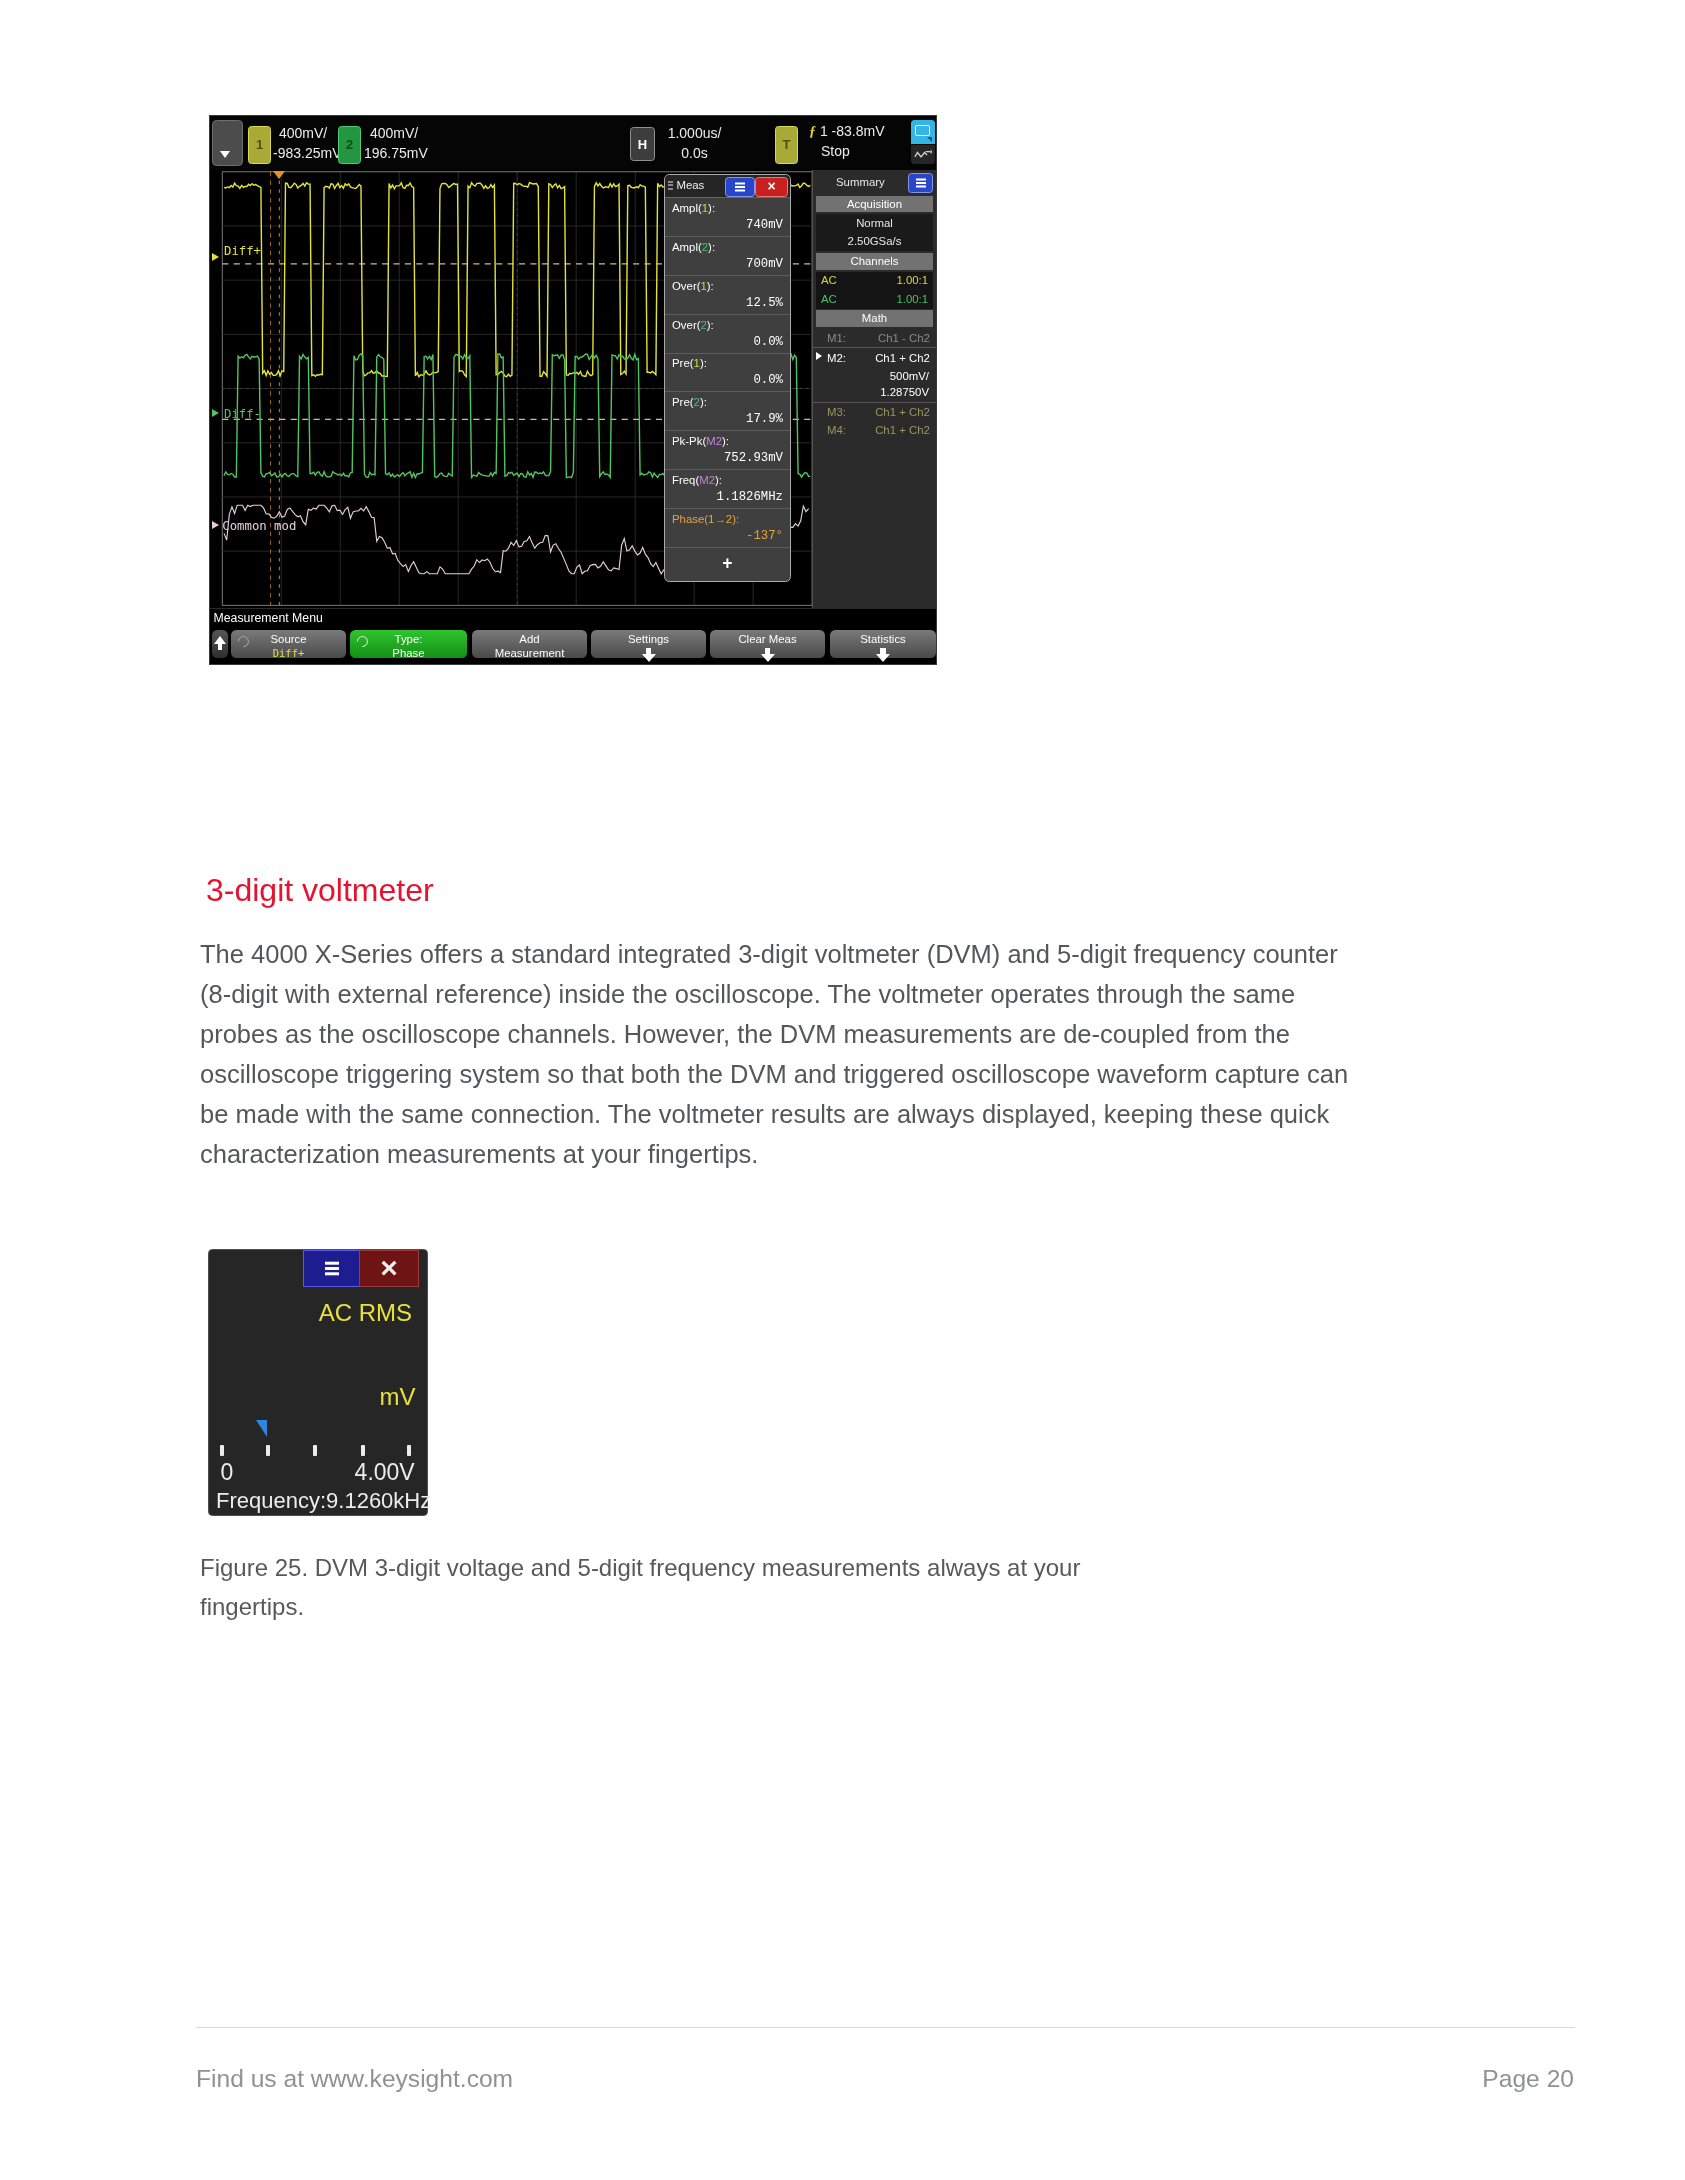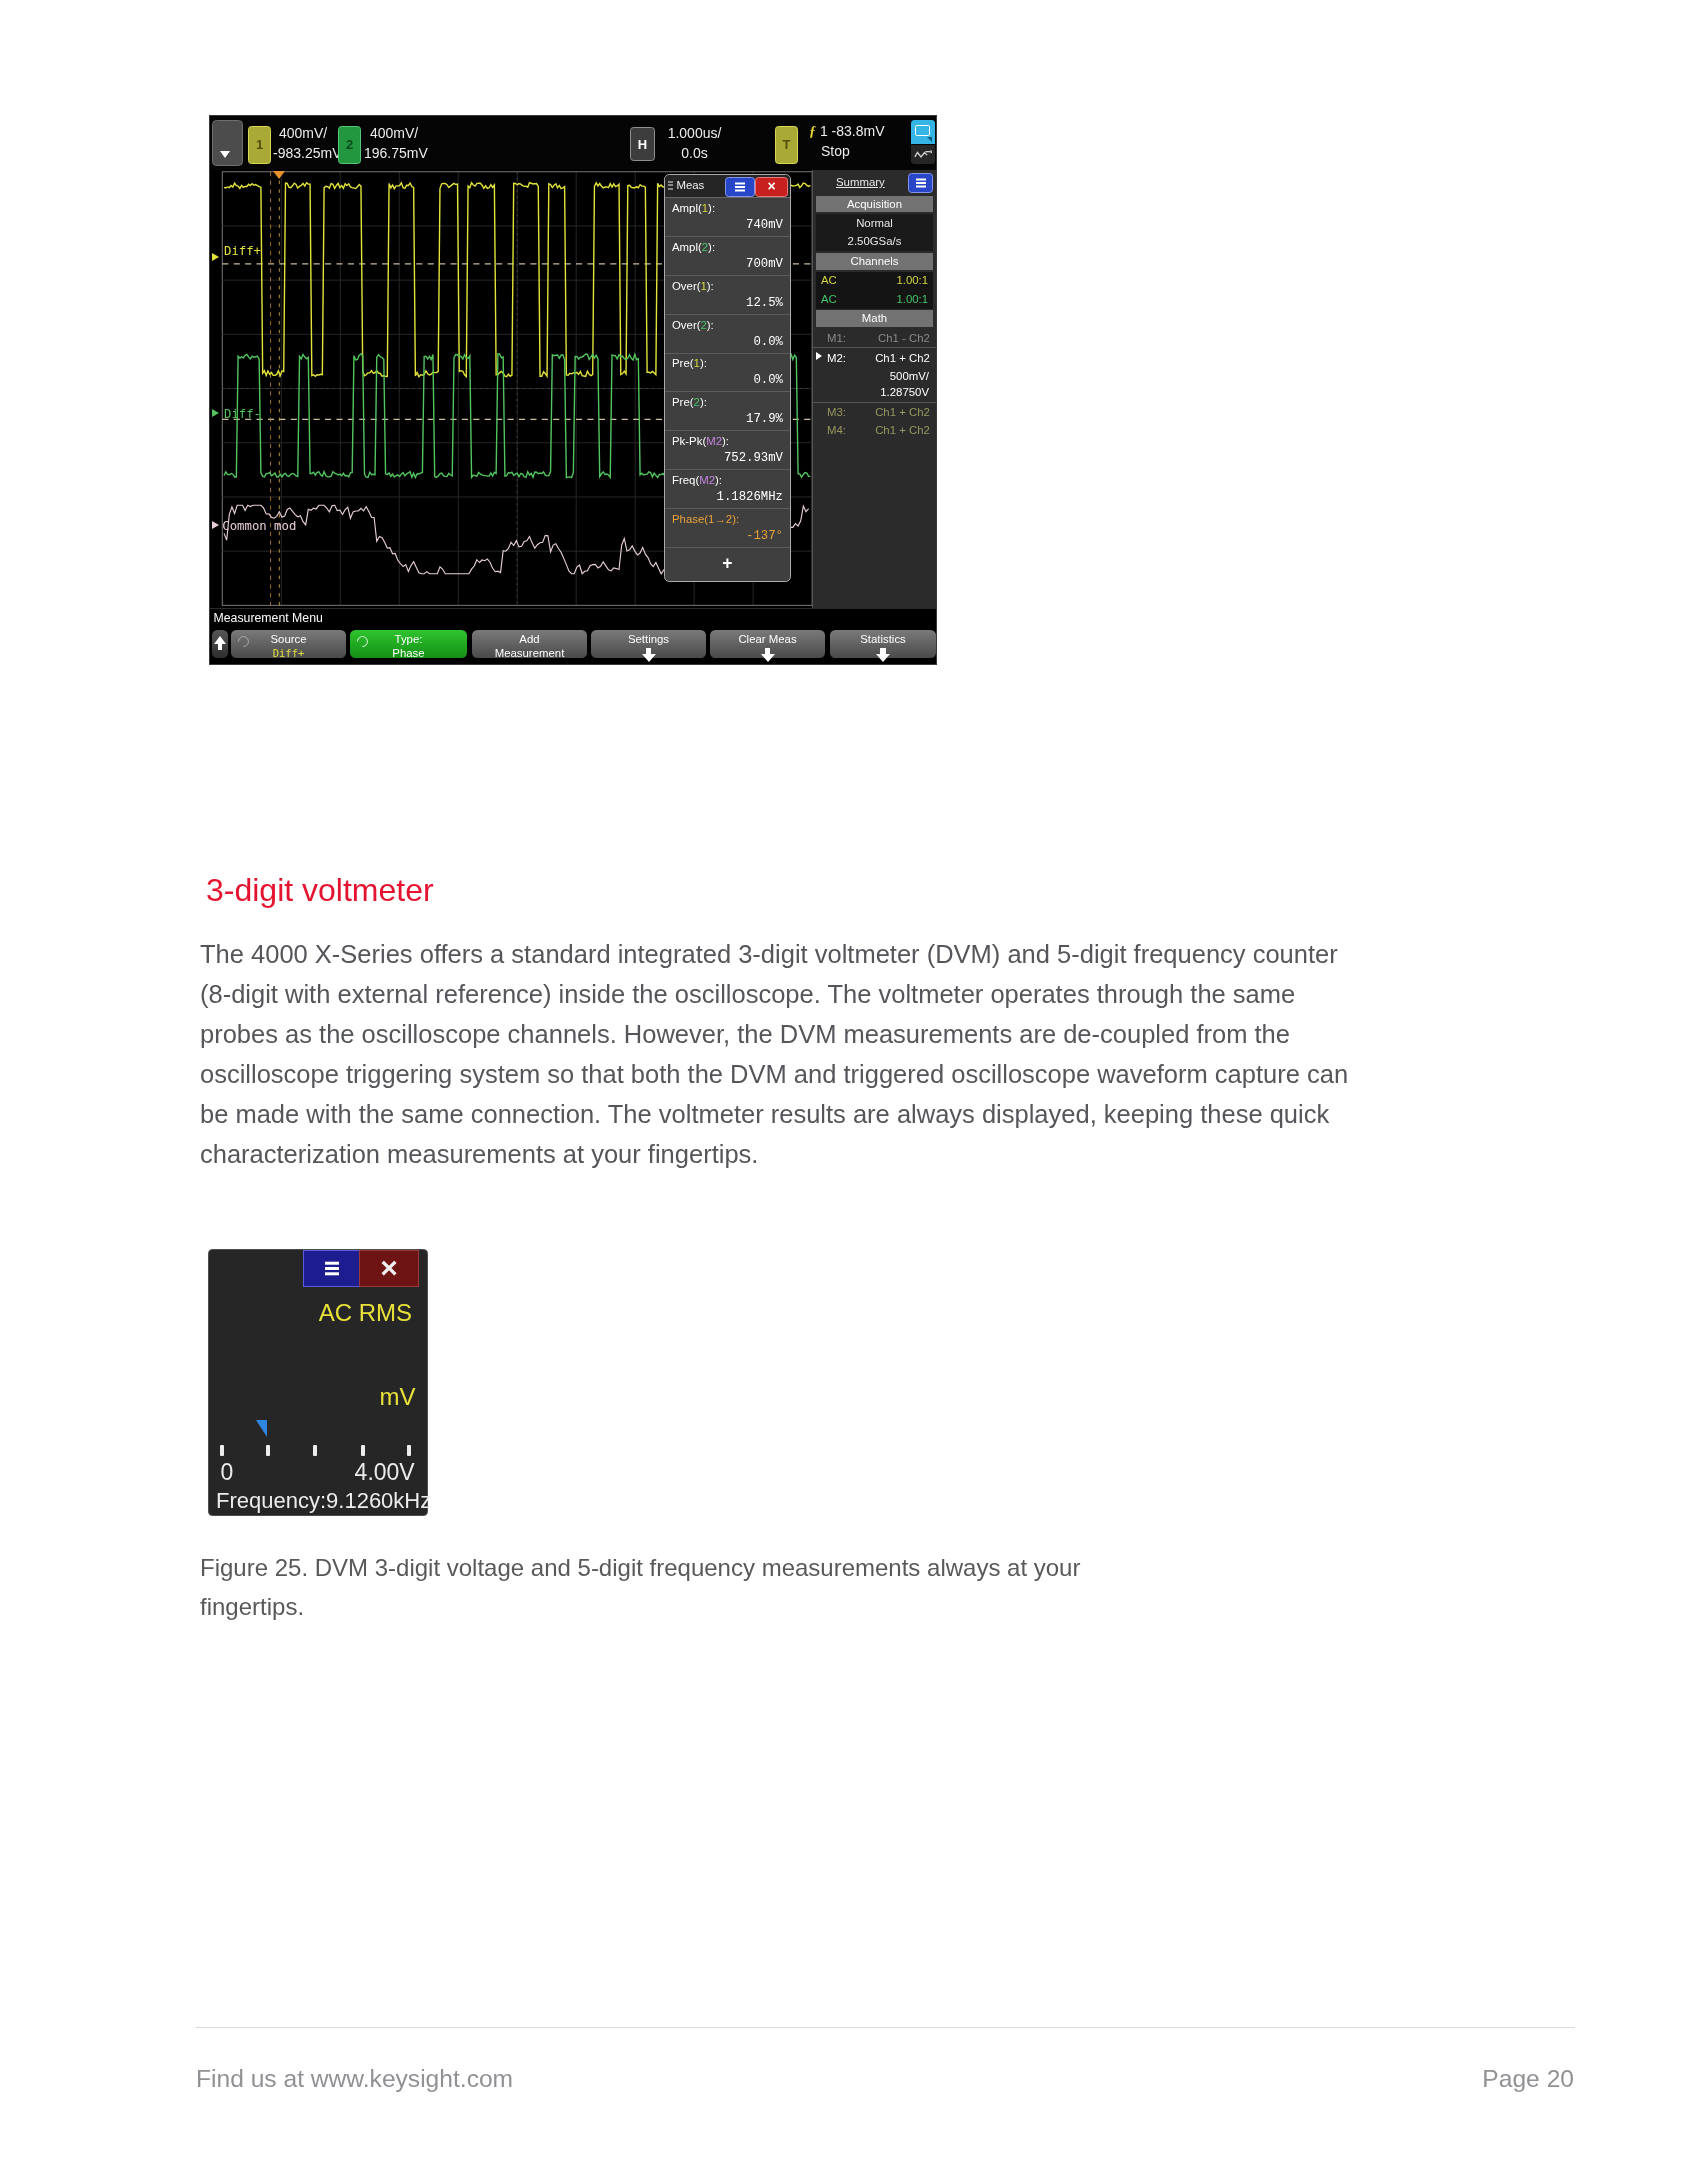--- a/index.html
+++ b/index.html
@@ -25,21 +25,21 @@
   .wavebtn{position:absolute;left:701px;top:29px;width:24px;height:19.3px;background:#262626;border-radius:0 0 3.5px 3.5px;display:flex;align-items:center;justify-content:center;}
 
   .scope-body{position:absolute;left:0;top:54px;width:726px;height:438px;}
   .wave-area{position:absolute;left:0;top:0;width:603px;height:438px;background:#000;}
   .wave-area svg{position:absolute;left:0;top:0;}
   .wave-label{position:absolute;font-family:"DejaVu Sans Mono",monospace;font-size:12.3px;z-index:3;}
   .gmark{position:absolute;left:1.8px;width:0;height:0;border-top:4.4px solid transparent;border-bottom:4.4px solid transparent;z-index:3;}
   .trig-tri{position:absolute;left:63px;top:0.9px;width:0;height:0;border-left:6.1px solid transparent;border-right:6.1px solid transparent;border-top:8px solid #e89030;z-index:3;}
 
   .summary{position:absolute;right:0;top:0;width:123px;height:438px;background:#2b2b2b;border-left:0.9px solid #555;color:#e8e8e8;font-size:11.4px;}
-  .sum-title{position:relative;height:24px;line-height:24.6px;padding-left:23px;background:#2b2b2b;text-decoration:underline;}
+  .sum-title{position:relative;height:24px;line-height:24.6px;padding-left:23px;background:#2b2b2b;}
   .icon-menu{position:absolute;right:2.6px;top:2.6px;width:23px;height:18.4px;background:#2946c8;border:0.9px solid #8496e8;border-radius:3.5px;display:flex;align-items:center;justify-content:center;}
   .menu-glyph{width:10.5px;height:1.8px;background:#fff;box-shadow:0 -3.5px 0 #fff,0 3.5px 0 #fff;}
   .sum-bar{margin:1.8px 2.6px;background:#727272;color:#fff;text-align:center;height:16.7px;line-height:16.7px;}
   .sum-acq{ text-align:center;background:#1a1a1a;margin:0 2.6px;padding:0.9px 0;line-height:17.6px;}
   .sum-row{display:flex;justify-content:space-between;margin:0 2.6px;padding:0.9px 5.3px;background:#141414;line-height:16.7px;}
   .cy{color:#d6d63e;} .cg{color:#46c46a;} .cm{color:#c583e0;} .orange{color:#e8a23a;}
   .math-row{display:flex;justify-content:space-between;padding:0.9px 6.1px 0.9px 14px;line-height:16.7px;}
   .dim{color:#8a8a8a;} .dimy{color:#97975f;}
   .m2row{position:relative;color:#fff;}
   .m2row .mark{position:absolute;left:2.6px;top:2.6px;width:0;height:0;border-top:4.4px solid transparent;border-bottom:4.4px solid transparent;border-left:6.1px solid #fff;}

